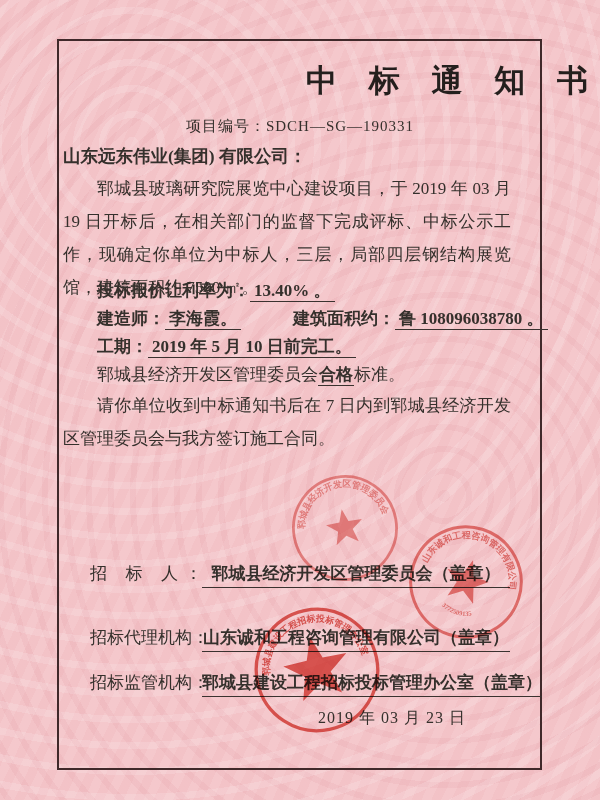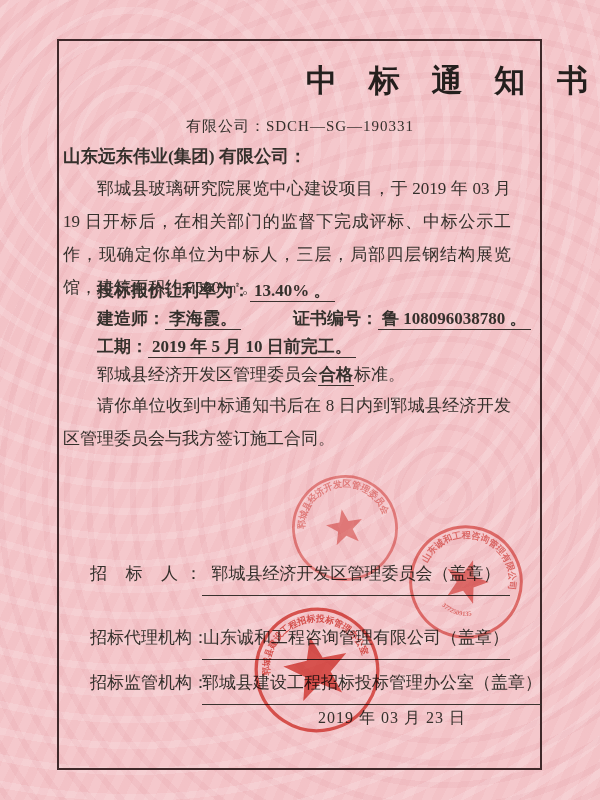--- a/index.html
+++ b/index.html
@@ -43,22 +43,22 @@
   .gap{display:inline-block;width:52px;}
   .signer-row{
     left:90px;width:420px;display:flex;align-items:baseline;
     font-size:17px;white-space:nowrap;margin-top:44px;
   }
   .signer-row .slabel{
     display:inline-block;width:112px;flex:0 0 112px;
     text-align:justify;text-align-last:justify;
   }
   .signer-row .svalue{
-    flex:1;text-align:center;font-weight:normal;
-    border-bottom:1.5px solid #3a322f;padding-bottom:10px;
+    flex:1;text-align:center;font-weight:bold;
+    border-bottom:1.5px solid #3a322f;padding-bottom:2px;
   }
   .row1{top:518px;}
   .row2{top:582px;}
   .row3{top:627px;}
   .date-line{left:318px;top:708px;font-size:16px;letter-spacing:1px;}
   .seal{pointer-events:none;mix-blend-mode:multiply;}
   .seal svg{display:block;width:100%;height:100%;}
   .seal1{left:289px;top:472px;width:112px;height:112px;opacity:.5;transform:rotate(-10deg);}
   .seal2{left:406px;top:522px;width:120px;height:120px;opacity:.62;transform:rotate(18deg);}
   .seal3{left:251px;top:604px;width:132px;height:132px;opacity:.78;transform:rotate(-12deg);}
@@ -66,43 +66,43 @@
 </style>
 </head>
 <body>
 
 <div class="paper">
   <div class="frame abs"></div>
 
   <div class="doc-title abs">中 标 通 知 书</div>
 
   <div class="project-line abs">
-    <span>有限公司：</span><span>SDCH—SG—190331</span>
+    <span>项目编号：</span><span>SDCH—SG—190331</span>
   </div>
 
   <div class="recipient abs">山东远东伟业(集团) 有限公司：</div>
 
   <div class="para para1 abs">郓城县玻璃研究院展览中心建设项目，于 2019 年 03 月 19 日开标后，在相关部门的监督下完成评标、中标公示工作，现确定你单位为中标人，三层，局部四层钢结构展览馆，建筑面积约 7500 ㎡。</div>
 
   <div class="boldlines abs">
     <div class="bline">
       <span>投标报价让利率为：</span><span class="u">13.40% 。</span>
     </div>
     <div class="bline">
-      <span>建造师：</span><span class="u">李海霞。</span><span class="gap"></span><span>证书编号：</span><span class="u">鲁 108096038780 。</span>
+      <span>建造师：</span><span class="u">李海霞。</span><span class="gap"></span><span>建筑面积约：</span><span class="u">鲁 108096038780 。</span>
     </div>
     <div class="bline">
       <span>工期：</span><span class="u">2019 年 5 月 10 日前完工。</span>
     </div>
     <div class="bline regular">
       <span>郓城县经济开发区管理委员会</span><span class="u" style="font-weight:bold;padding:0 1px 1px 1px;text-align:right;">合格</span><span>标准。</span>
     </div>
   </div>
 
-  <div class="para para2 abs">请你单位收到中标通知书后在 8 日内到郓城县经济开发区管理委员会与我方签订施工合同。</div>
+  <div class="para para2 abs">请你单位收到中标通知书后在 7 日内到郓城县经济开发区管理委员会与我方签订施工合同。</div>
 
   <div class="signer-row row1 abs">
     <span class="slabel">招 标 人：</span>
     <span class="svalue">郓城县经济开发区管理委员会（盖章）</span>
   </div>
   <div class="signer-row row3 abs">
     <span class="slabel">招标监管机构：</span>
     <span class="svalue">郓城县建设工程招标投标管理办公室（盖章）</span>
   </div>
   <div class="signer-row row2 abs">

